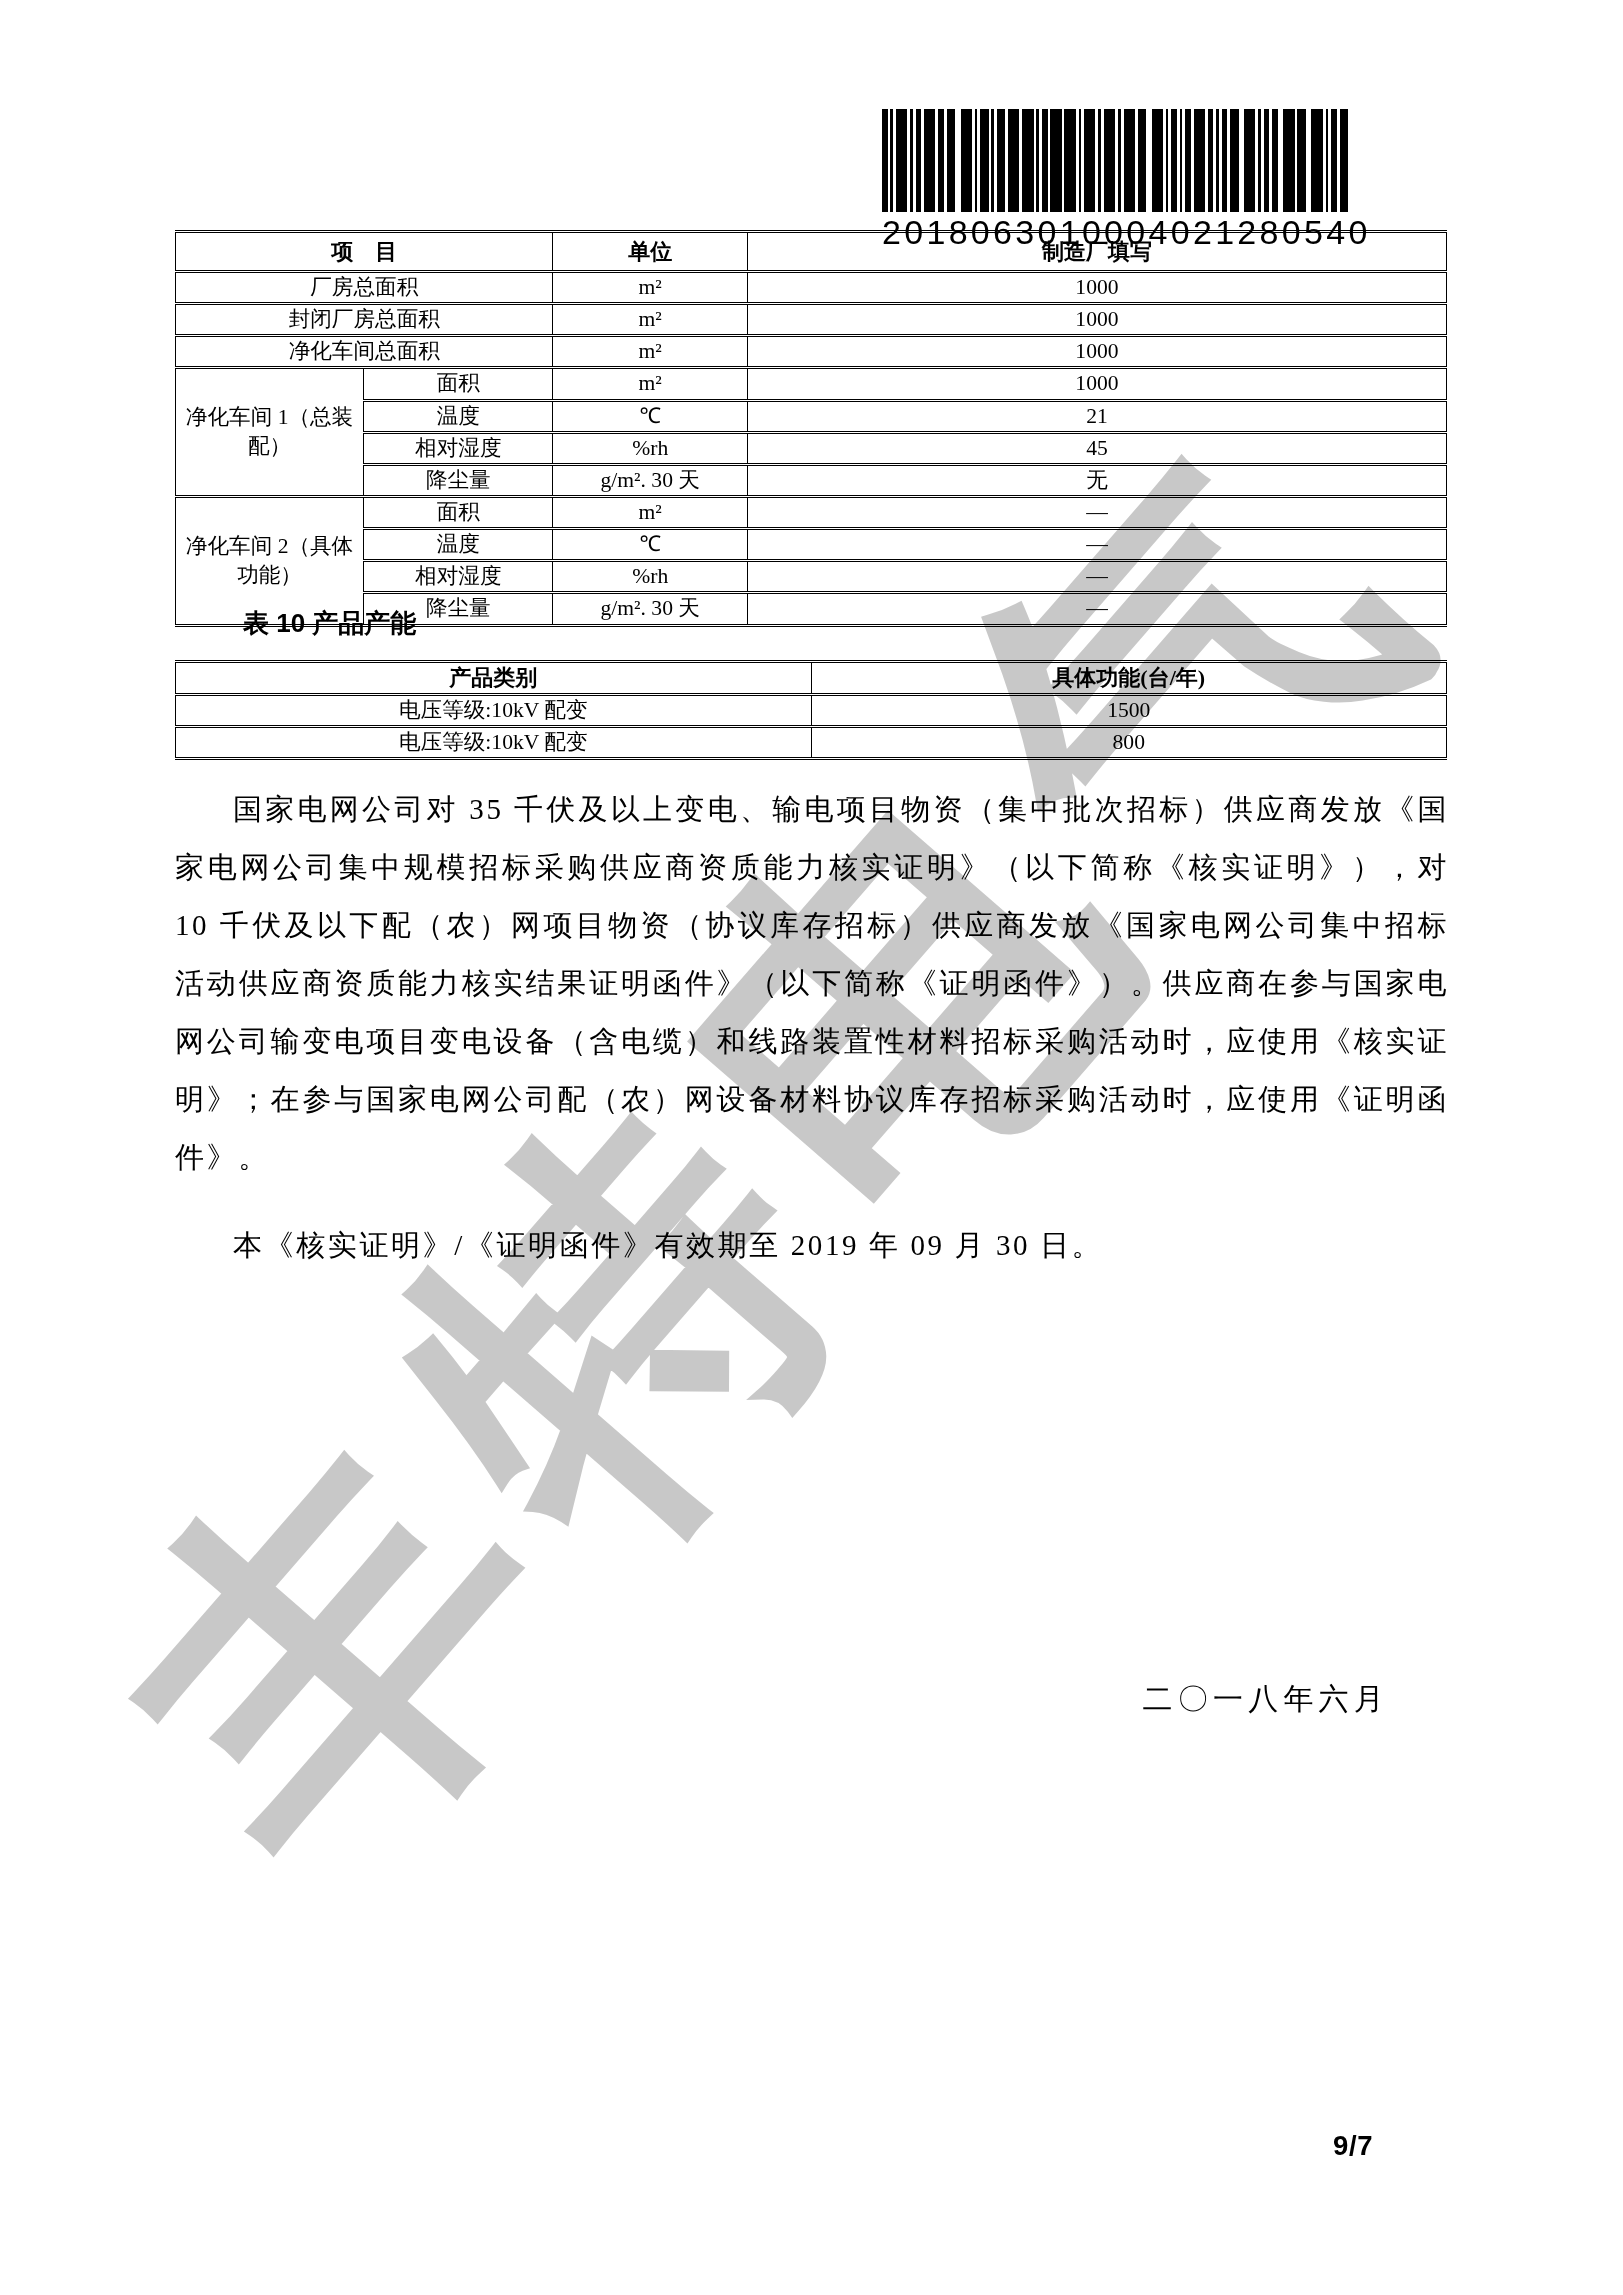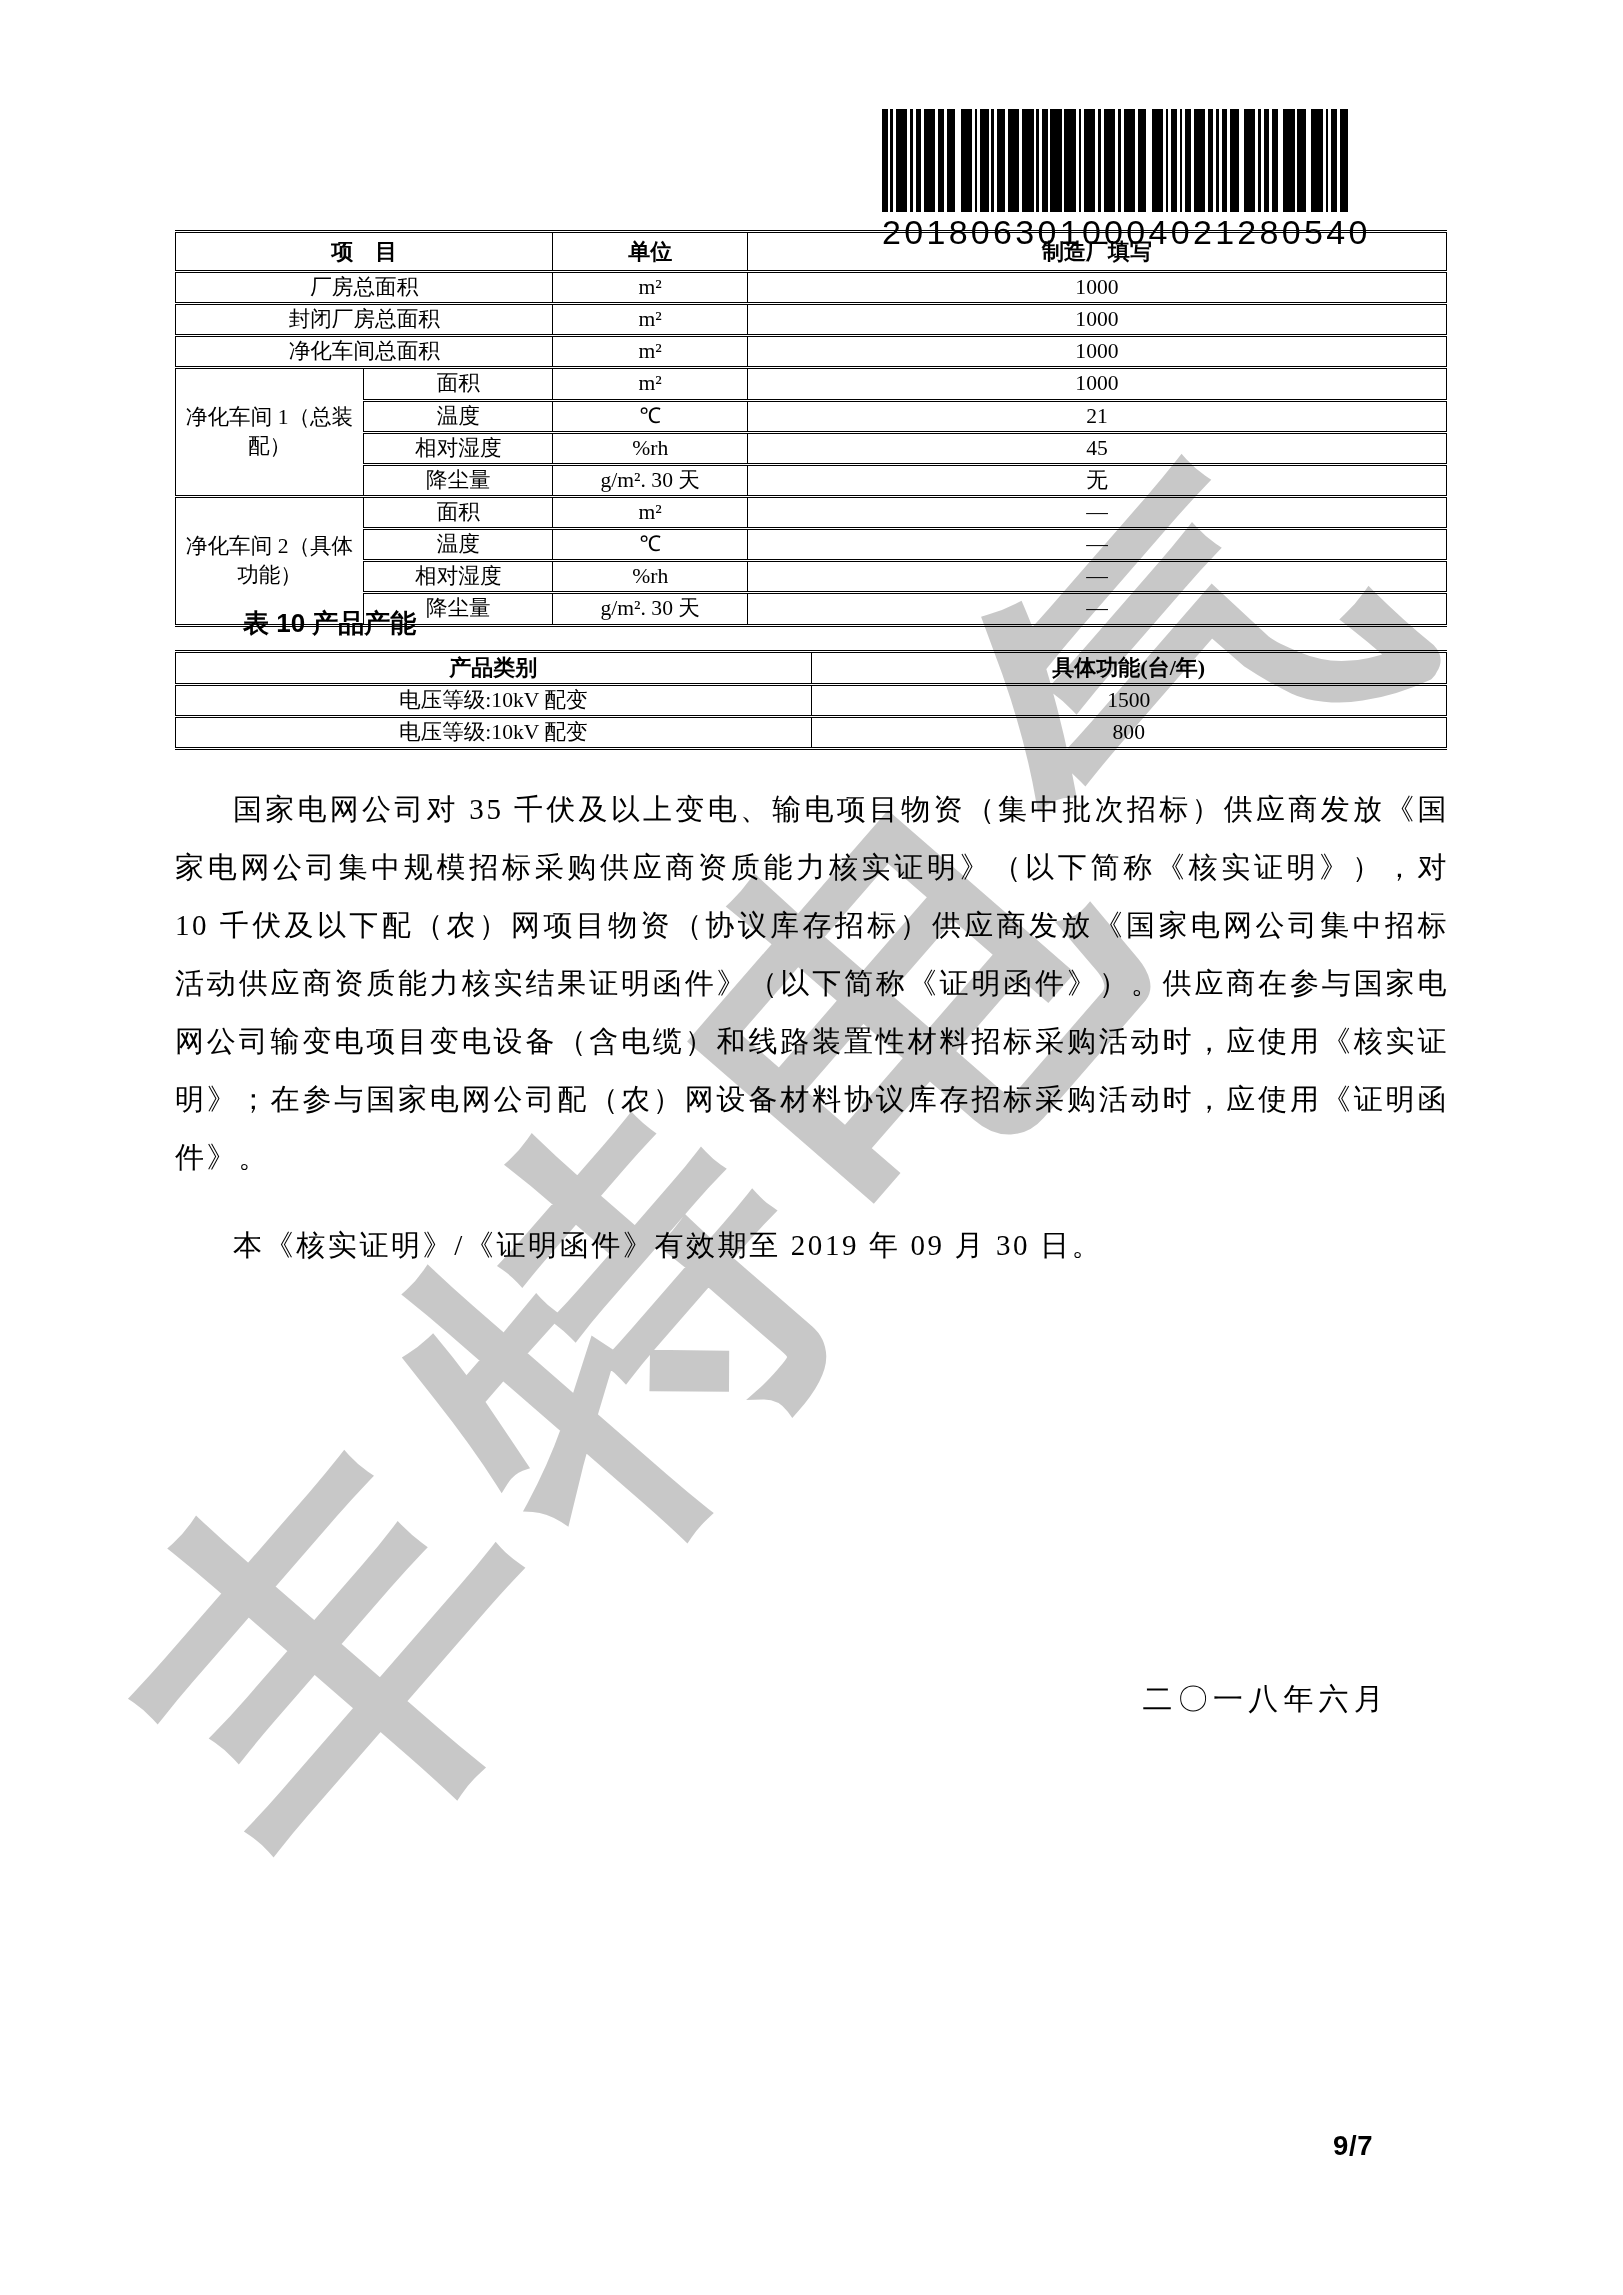--- a/index.html
+++ b/index.html
@@ -44,21 +44,21 @@
   }
   table.scan th { font-weight:bold; font-size:22px; }
   .t1 th { height:37px; }
   .t1 td { height:24px; }
   .t2 th { height:30px;margin-top:8px; }
   .t2 td { height:26px; }
 
   .tbl-title {
     font-family:"Liberation Sans", sans-serif;
     font-weight:bold; font-size:26px;
-    margin:0 0 9px 68px; white-space:nowrap;
+    margin:0 0 19px 68px; white-space:nowrap;
   }
 
   
   .bodytext { position:absolute; left:175px; top:780px; width:1274px; z-index:2; }
   .bodytext p {
     margin:0; font-size:29px; letter-spacing:2.6px; line-height:58px;
     text-align:justify; text-indent:2em;
   }
   .bodytext p.gap { margin-top:30px; }
 

